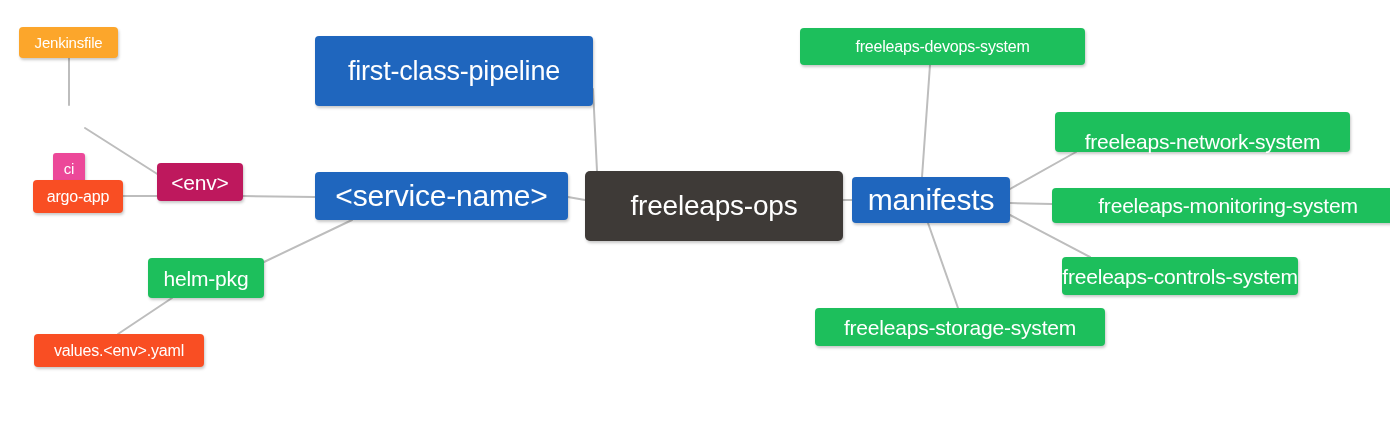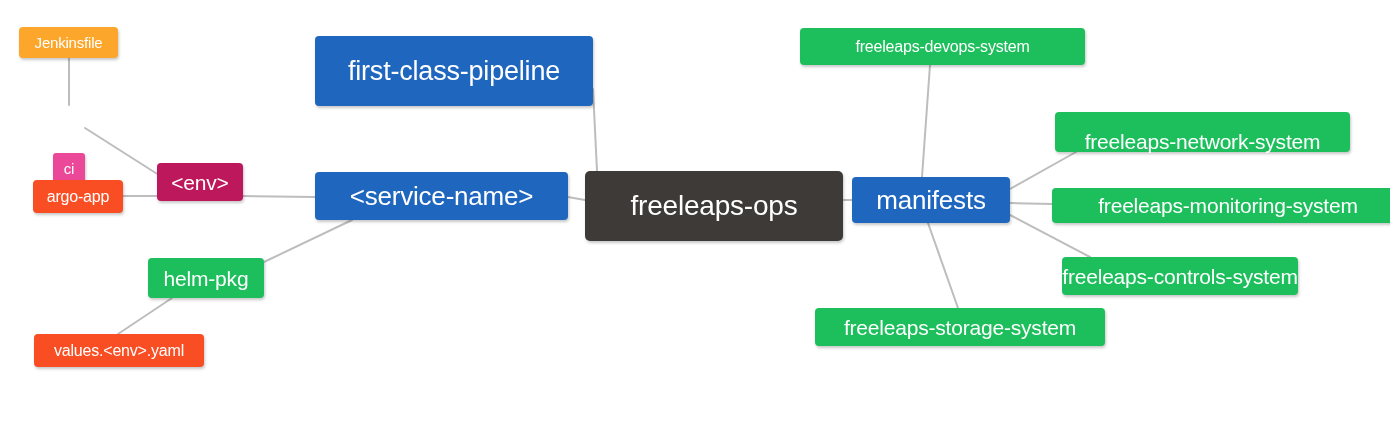--- a/index.html
+++ b/index.html
@@ -61,42 +61,42 @@
       <line x1="1010" y1="203" x2="1052" y2="204" stroke="#bdbdbd" stroke-width="2" stroke-linecap="round"></line>
       <line x1="1010" y1="215" x2="1090" y2="257" stroke="#bdbdbd" stroke-width="2" stroke-linecap="round"></line>
       <line x1="928" y1="223" x2="958" y2="308" stroke="#bdbdbd" stroke-width="2" stroke-linecap="round"></line>
     </svg>
 <div class="node" style="left: 585px; top: 171px; width: 258px; height: 70px; background: rgb(62, 58, 55); font-size: 28px; border-radius: 5px;">
       <span>freeleaps-ops</span>
     </div>
     <div class="node" style="left: 315px; top: 36px; width: 278px; height: 70px; background: rgb(31, 102, 190); font-size: 27px; border-radius: 4px;">
       <span>first-class-pipeline</span>
     </div>
-    <div class="node" style="left: 315px; top: 172px; width: 253px; height: 48px; background: rgb(31, 102, 190); font-size: 26px; border-radius: 4px;">
+    <div class="node" style="left: 315px; top: 172px; width: 253px; height: 48px; background: rgb(31, 102, 190); font-size: 30px; border-radius: 4px;">
       <span>&lt;service-name&gt;</span>
     </div>
     <div class="node" style="left: 157px; top: 163px; width: 86px; height: 38px; background: #be185d; font-size: 21px; border-radius: 4px;">
       <span>&lt;env&gt;</span>
     </div>
     <div class="node" style="left: 53px; top: 105px; width: 32px; height: 30px; background: #ec4899; font-size: 15px; border-radius: 3px; margin-top: 48px;">
       <span>ci</span>
     </div>
     <div class="node" style="left: 19px; top: 27px; width: 99px; height: 31px; background: rgb(252, 166, 43); font-size: 15px; border-radius: 4px;">
       <span>Jenkinsfile</span>
     </div>
     <div class="node" style="left: 33px; top: 180px; width: 90px; height: 33px; background: rgb(249, 78, 35); font-size: 16px; border-radius: 4px;">
       <span>argo-app</span>
     </div>
     <div class="node" style="left: 148px; top: 258px; width: 116px; height: 40px; background: rgb(29, 191, 92); font-size: 21px; border-radius: 4px;">
       <span>helm-pkg</span>
     </div>
     <div class="node" style="left: 10px; top: 334px; width: 170px; height: 33px; background: rgb(249, 78, 35); font-size: 16px; border-radius: 4px; margin-left: 24px;">
       <span>values.&lt;env&gt;.yaml</span>
     </div>
-    <div class="node" style="left: 852px; top: 177px; width: 158px; height: 46px; background: rgb(31, 102, 190); font-size: 26px; border-radius: 4px;">
+    <div class="node" style="left: 852px; top: 177px; width: 158px; height: 46px; background: rgb(31, 102, 190); font-size: 30px; border-radius: 4px;">
       <span>manifests</span>
     </div>
     <div class="node" style="left: 800px; top: 28px; width: 285px; height: 37px; background: rgb(29, 191, 92); font-size: 16px; border-radius: 4px;">
       <span>freeleaps-devops-system</span>
     </div>
     <div class="node" style="left: 1055px; top: 112px; width: 295px; height: 40px; background: rgb(29, 191, 92); font-size: 21px; border-radius: 4px; align-items: flex-end;">
       <span>freeleaps-network-system</span>
     </div>
     <div class="node" style="left: 1052px; top: 188px; width: 352px; height: 35px; background: rgb(29, 191, 92); font-size: 21px; border-radius: 4px;">
       <span>freeleaps-monitoring-system</span>

